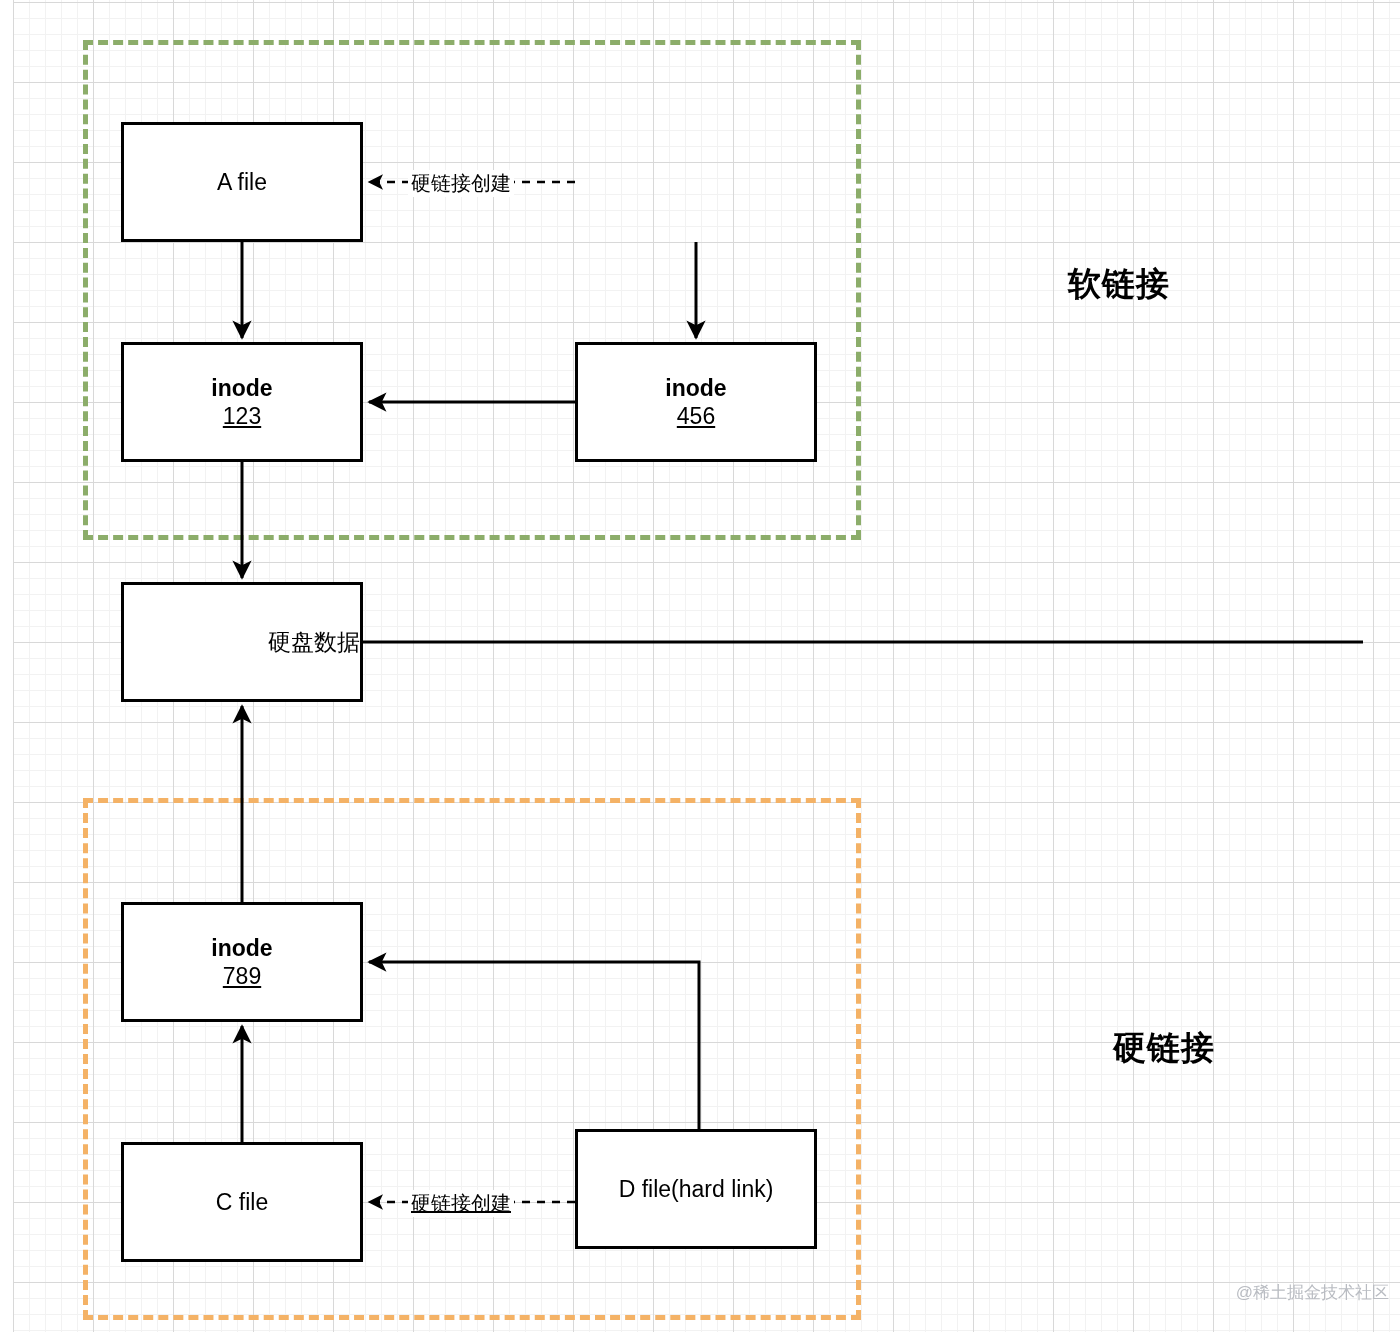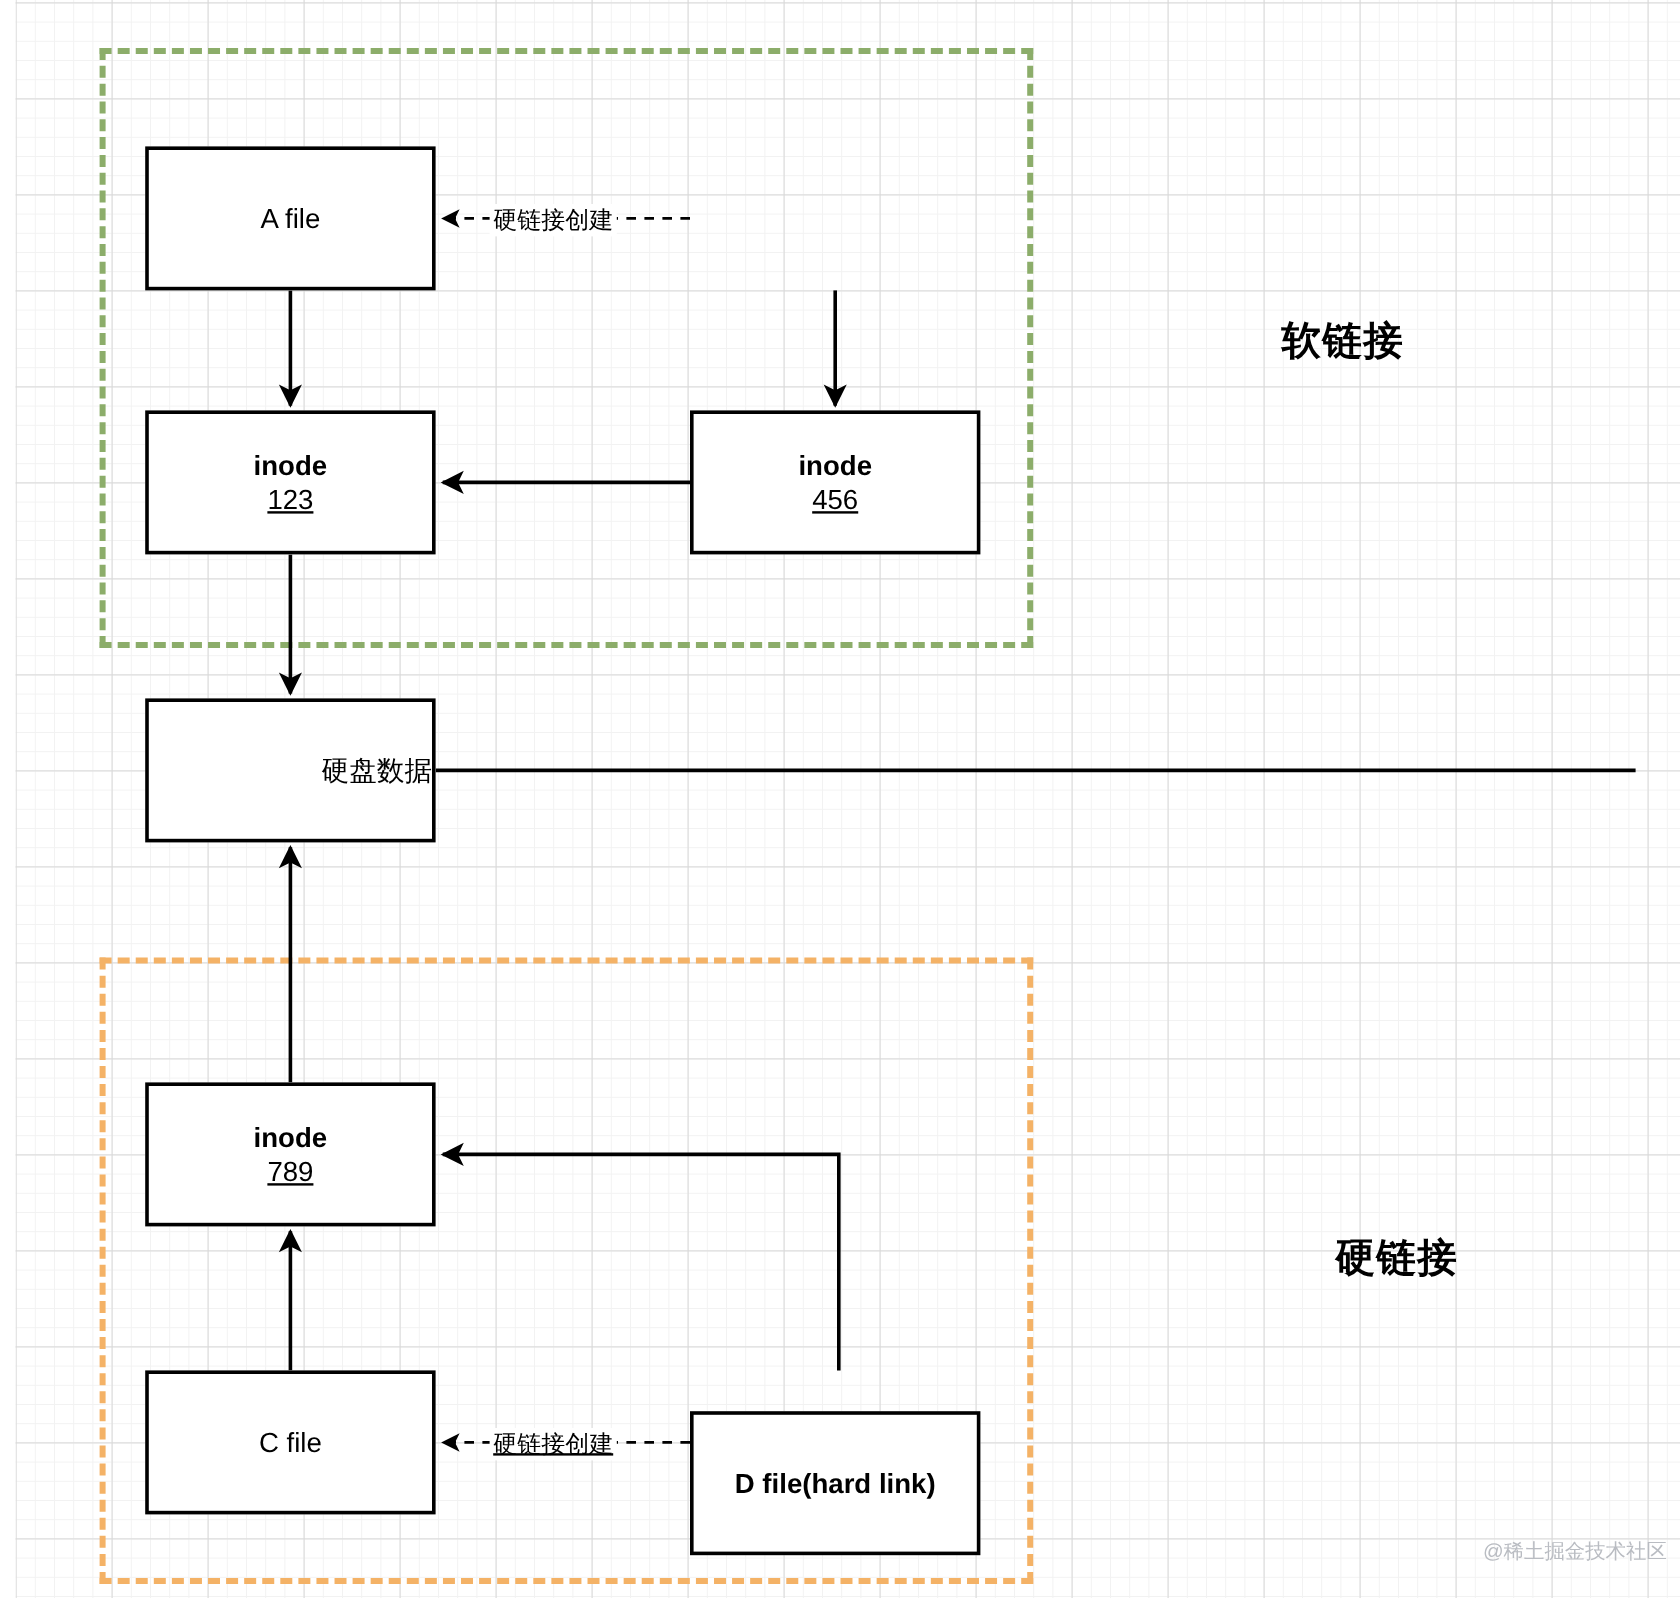--- a/index.html
+++ b/index.html
@@ -63,21 +63,21 @@
   .node.single{font-size:23px;}
   .node.cjk{font-size:23px;align-items:flex-end;}
 
   .n-afile   {left:108px; top:122px;}
   .n-bfile   {left:562px; top:122px;}
   .n-inode123{left:108px; top:342px;}
   .n-inode456{left:562px; top:342px;}
   .n-disk    {left:108px; top:582px;}
   .n-inode789{left:108px; top:902px;}
   .n-cfile   {left:108px; top:1142px;}
-  .n-dfile   {left:562px; top:1176px;font-weight:bold;}
+  .n-dfile   {left:562px; top:1129px;}
 
   
   #wires{
     position:absolute;
     left:0;top:0;
     width:1400px;height:1332px;
     z-index:3;
     pointer-events:none;
   }
 

